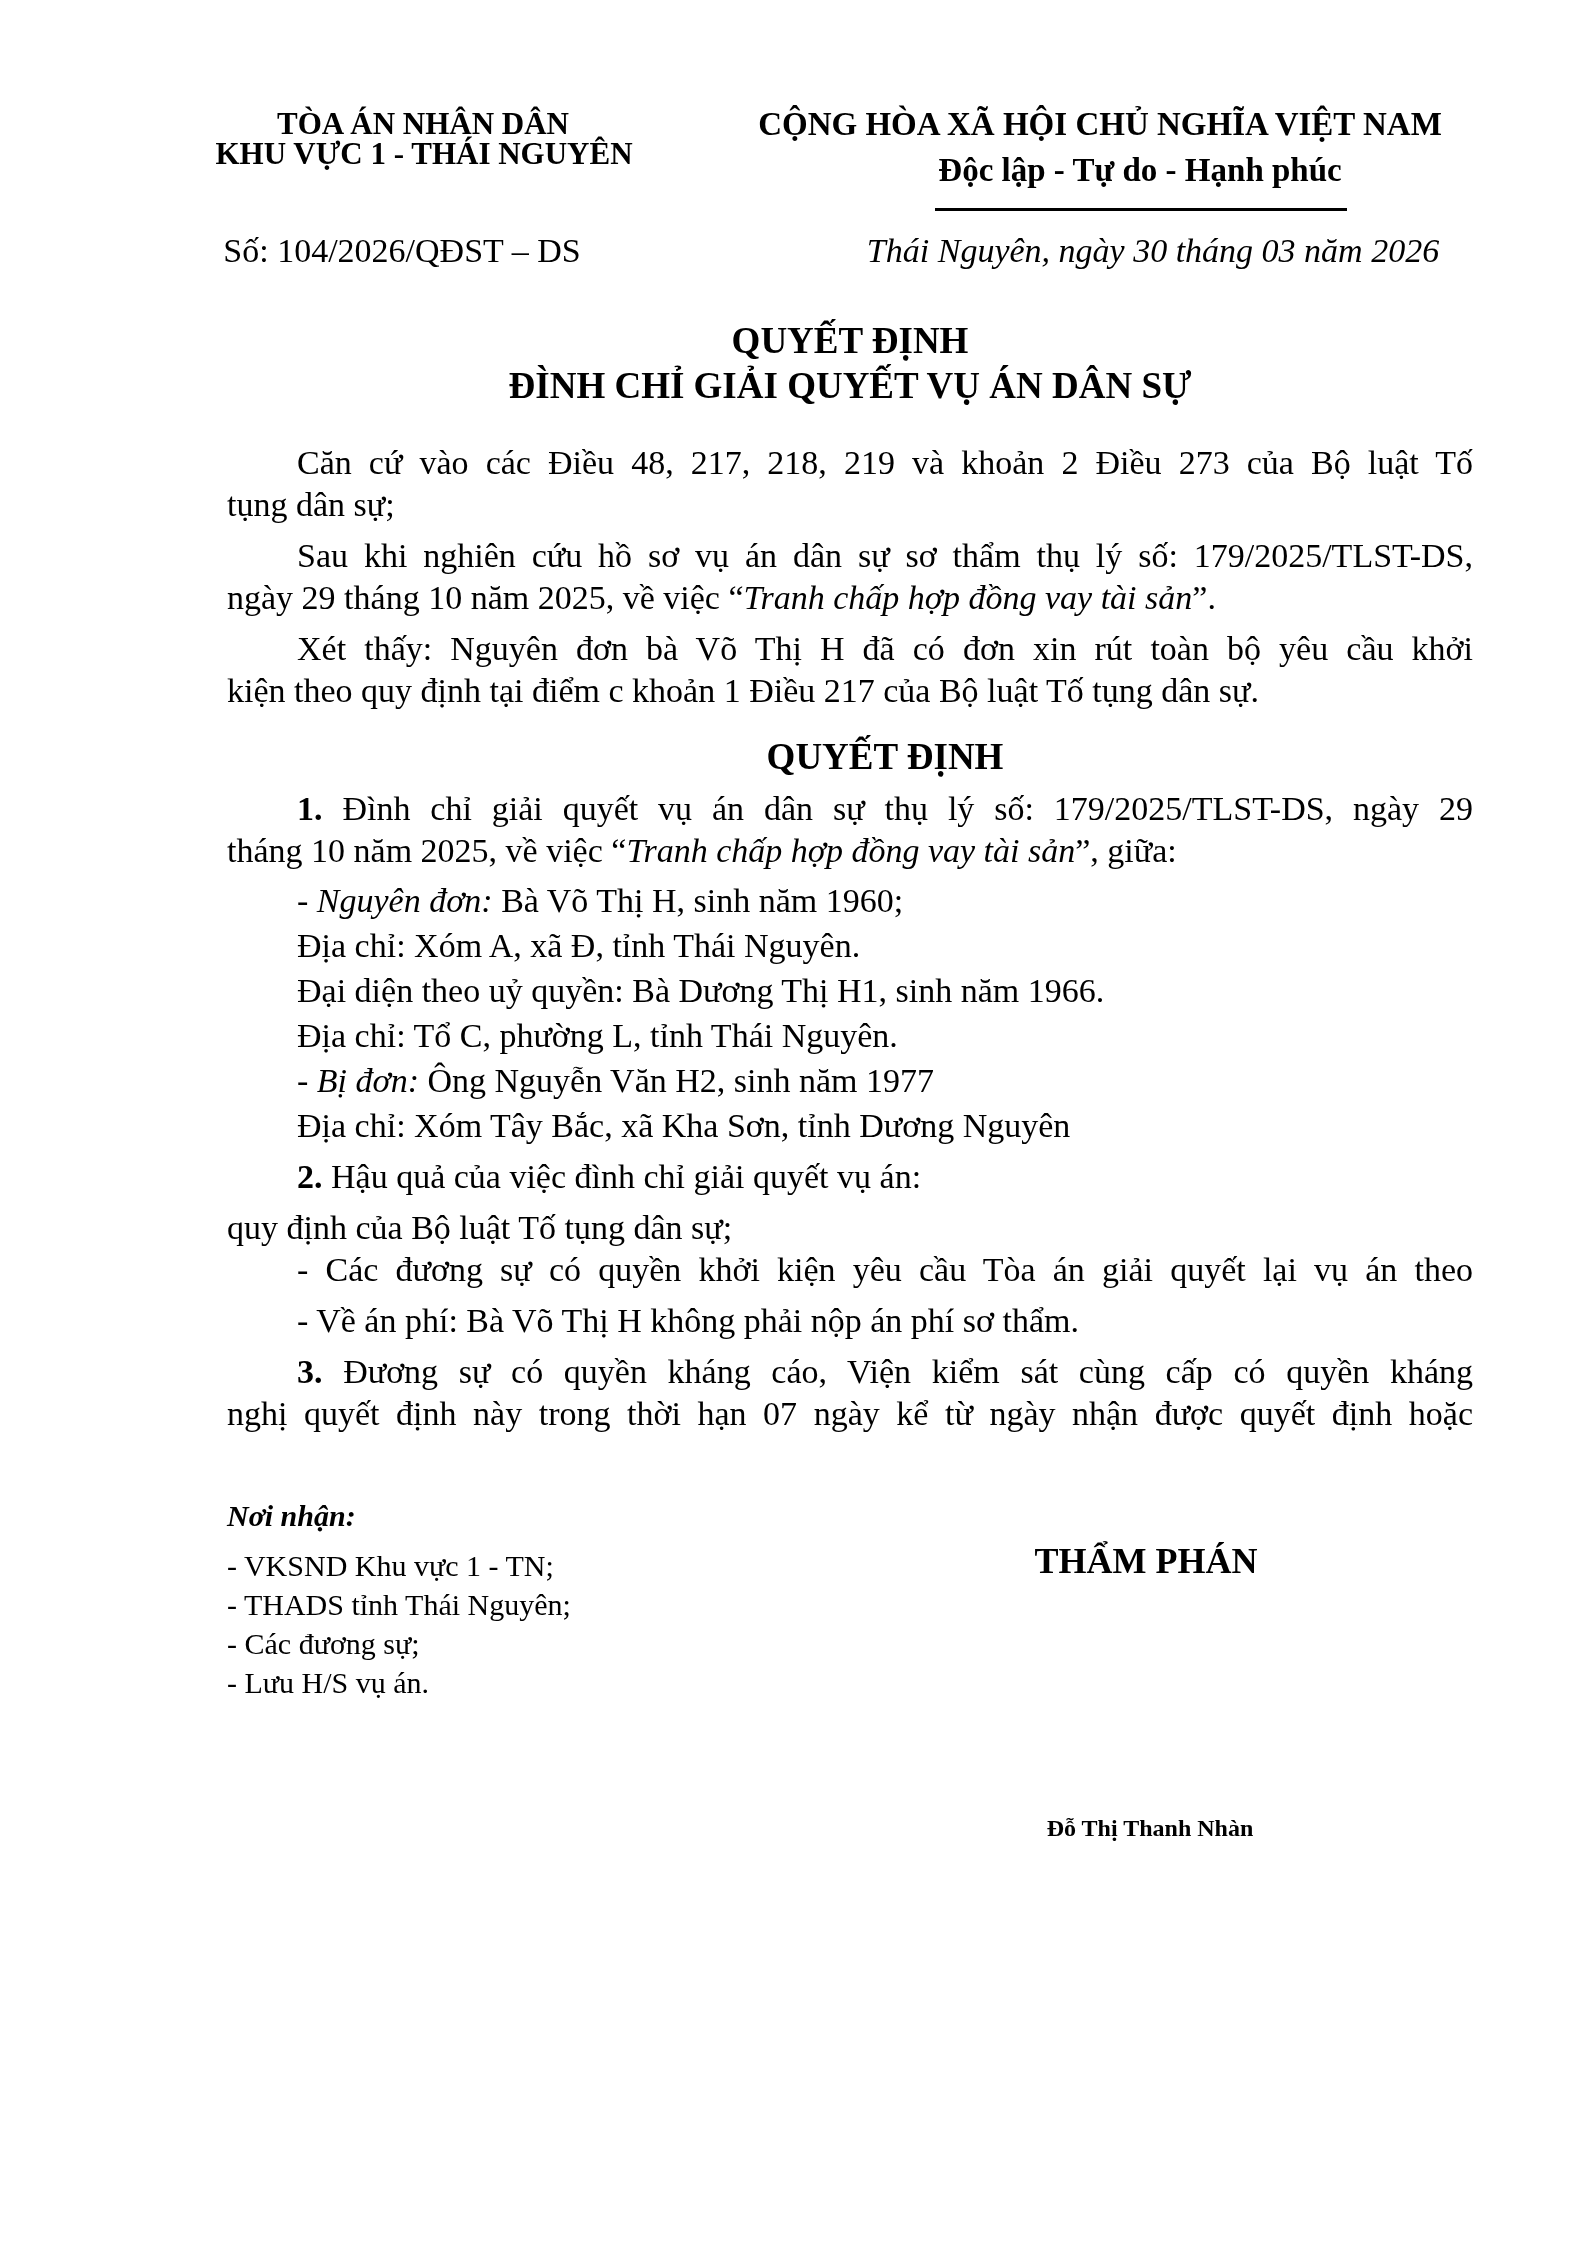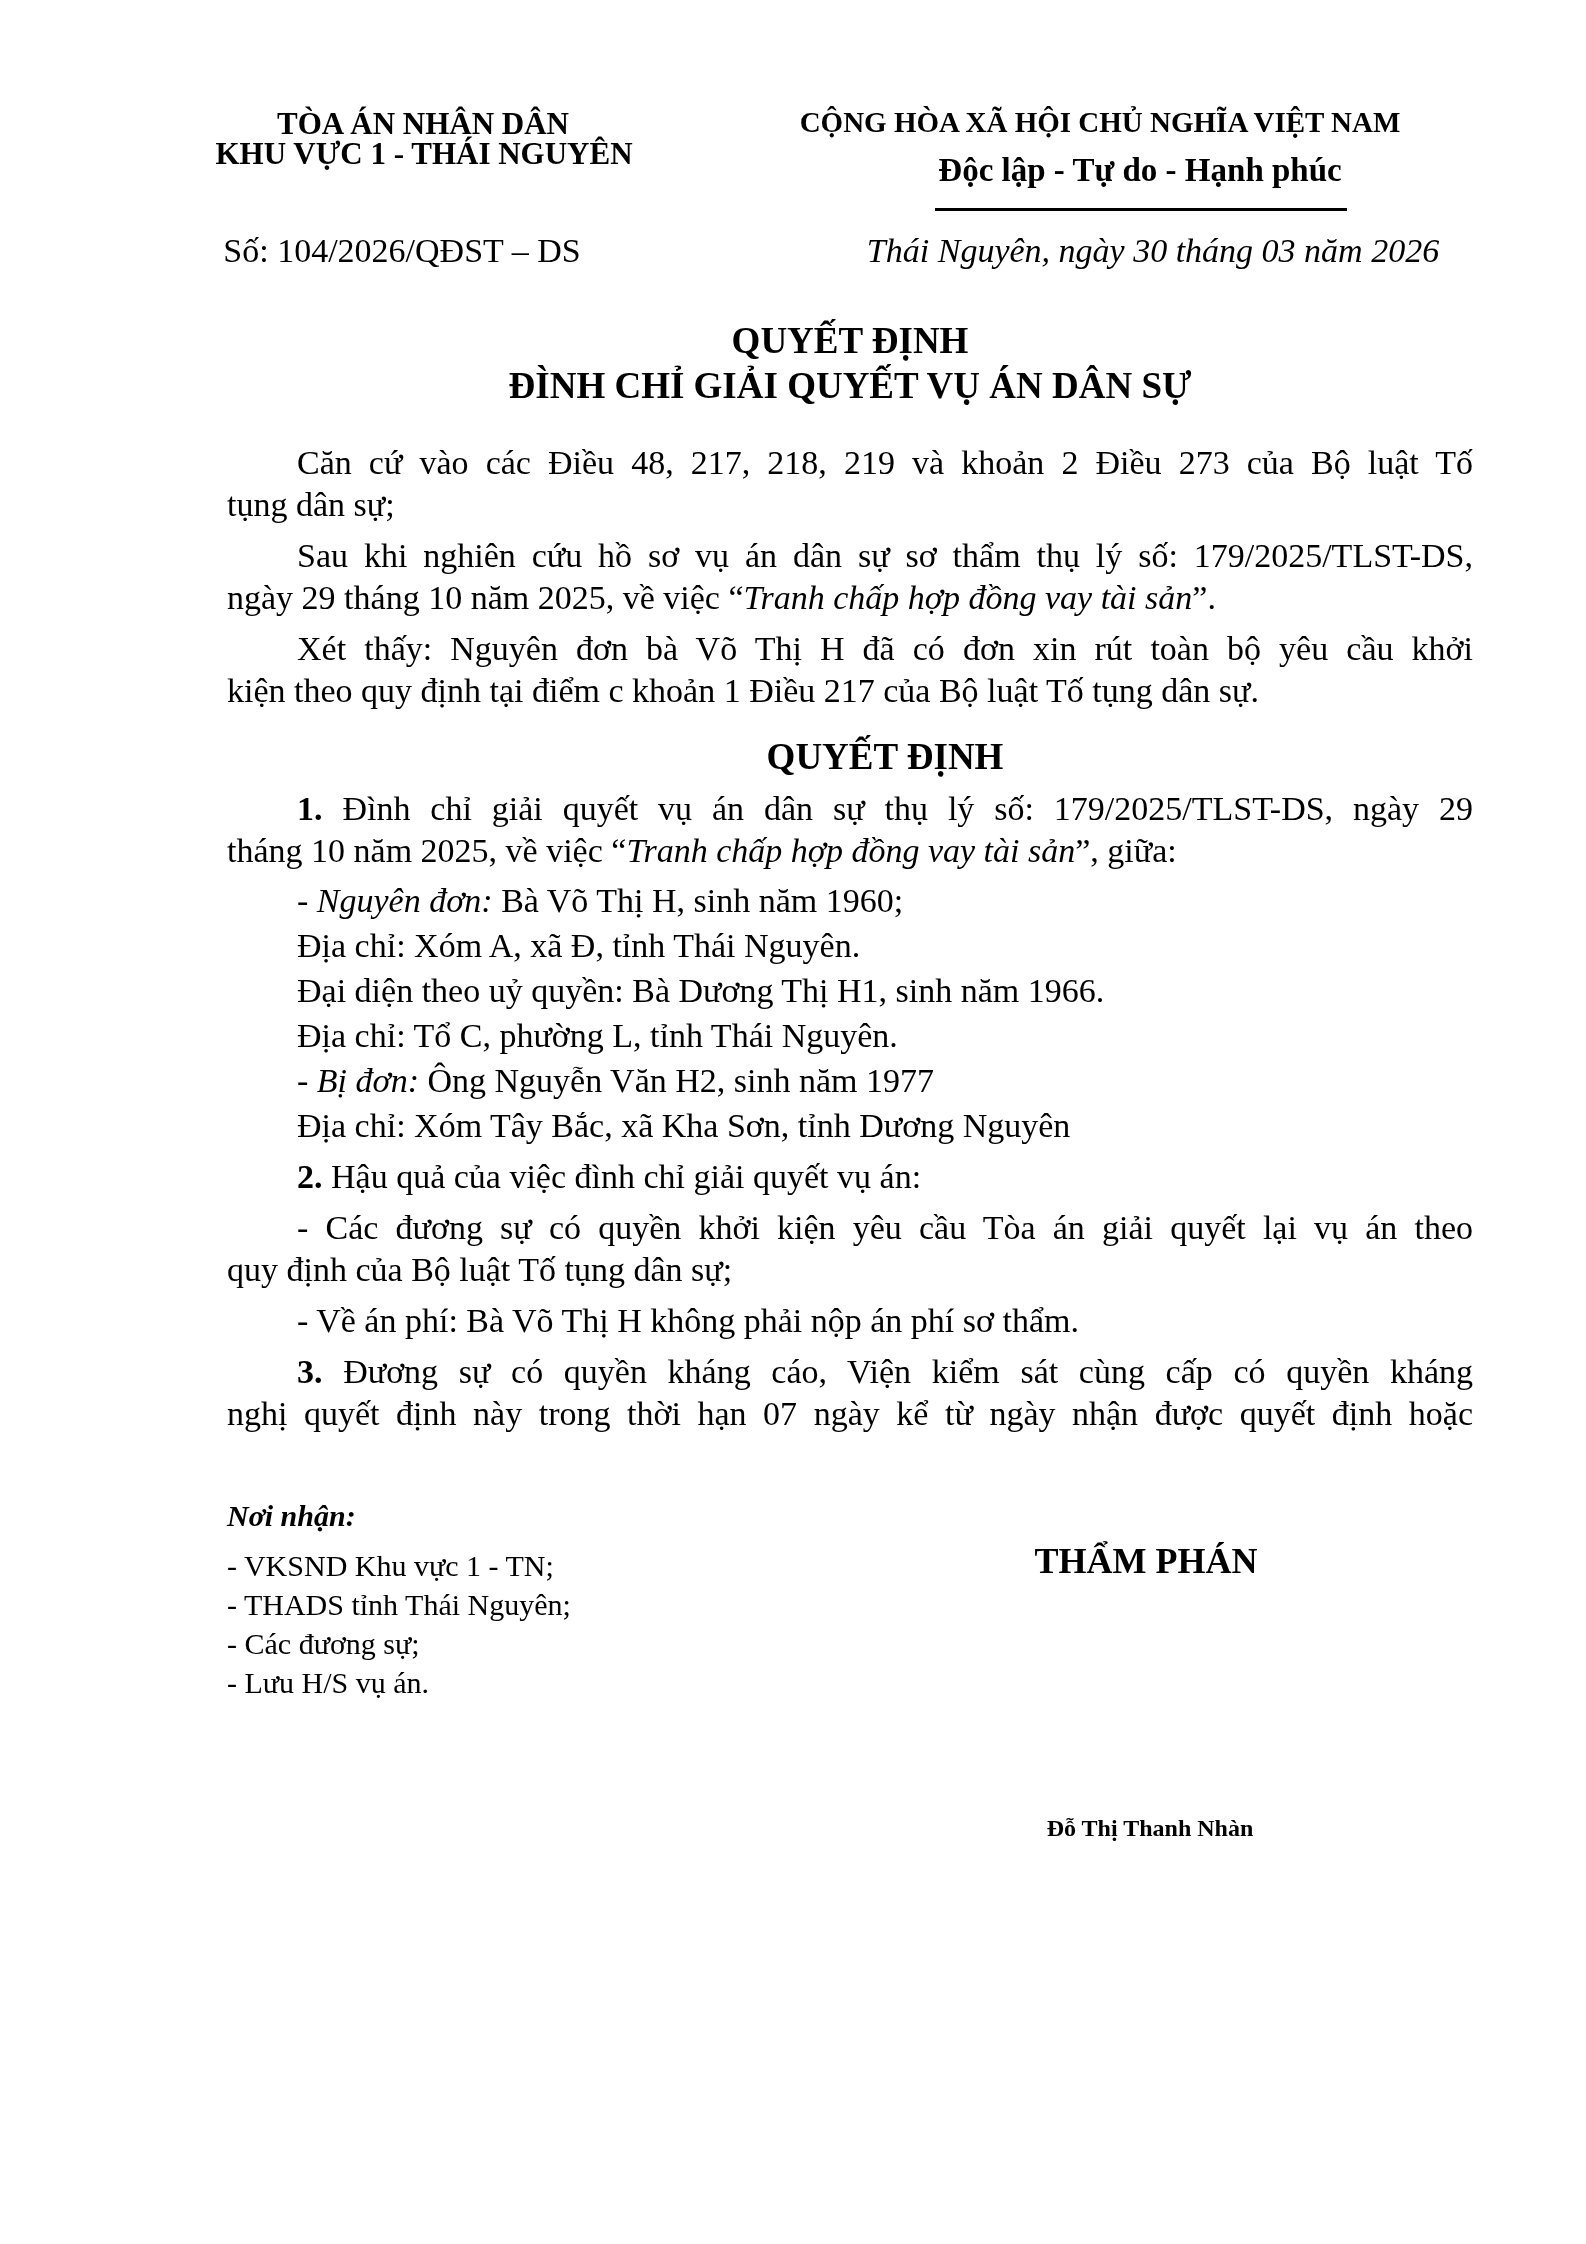--- a/index.html
+++ b/index.html
@@ -8,21 +8,21 @@
     width:1586px;height:2244px;
     background:#ffffff;color:#000000;
     font-family:"Liberation Serif","DejaVu Serif",serif;
     overflow:hidden;
   }
   
   .hdr-center{position:absolute;transform:translateX(-50%);white-space:nowrap;text-align:center;}
   .court-1{left:423px;top:106px;font-weight:bold;font-size:31px;}
   .court-2{left:424px;top:136px;font-weight:bold;font-size:31px;}
   .doc-no {left:402px;top:232px;font-size:34px;}
-  .rep-1  {left:1100px;top:106px;font-weight:bold;font-size:29px;}
+  .rep-1  {left:1100px;top:106px;font-weight:bold;font-size:33px;}
   .rep-2  {left:1140px;top:152px;font-weight:bold;font-size:33px;}
   .motto-rule{position:absolute;left:935px;top:208px;width:412px;height:3px;background:#000;}
   .date-line{left:1153px;top:232px;font-style:italic;font-size:34px;}
   
   .content{position:absolute;left:227px;top:318px;width:1246px;font-size:34px;line-height:42px;}
   .title-1,.title-2{margin:0;text-align:center;font-size:37px;font-weight:bold;line-height:45px;}
   #blocks{margin-top:34px;}
   .blk{margin:9px 0 0;}
   .blk-heading{margin:22px 0 6px;text-align:center;font-weight:bold;font-size:37px;line-height:45px;text-indent:70px;}
   .blk-party-first{margin-top:8px;}
@@ -94,22 +94,22 @@
         <div class="blk blk-party">
           <div class="line indent"><span class="it">- Bị đơn:</span><span> Ông Nguyễn Văn H2, sinh năm 1977</span></div>
         </div>
         <div class="blk blk-party">
           <div class="line indent"><span>Địa chỉ: Xóm Tây Bắc, xã Kha Sơn, tỉnh Dương Nguyên</span></div>
         </div>
         <div class="blk blk-para">
           <div class="line indent"><span class="b">2.</span><span> Hậu quả của việc đình chỉ giải quyết vụ án:</span></div>
         </div>
         <div class="blk blk-para">
+          <div class="line"><span>quy định của Bộ luật Tố tụng dân sự;</span></div>
           <div class="line indent justify"><span>- Các đương sự có quyền khởi kiện yêu cầu Tòa án giải quyết lại vụ án theo</span></div>
-          <div class="line"><span>quy định của Bộ luật Tố tụng dân sự;</span></div>
         </div>
         <div class="blk blk-para">
           <div class="line indent"><span>- Về án phí: Bà Võ Thị H không phải nộp án phí sơ thẩm.</span></div>
         </div>
         <div class="blk blk-para">
           <div class="line indent justify"><span class="b">3.</span><span> Đương sự có quyền kháng cáo, Viện kiểm sát cùng cấp có quyền kháng</span></div>
           <div class="line justify"><span>nghị quyết định này trong thời hạn 07 ngày kể từ ngày nhận được quyết định hoặc</span></div>
         </div>
       </div>
   </main>

